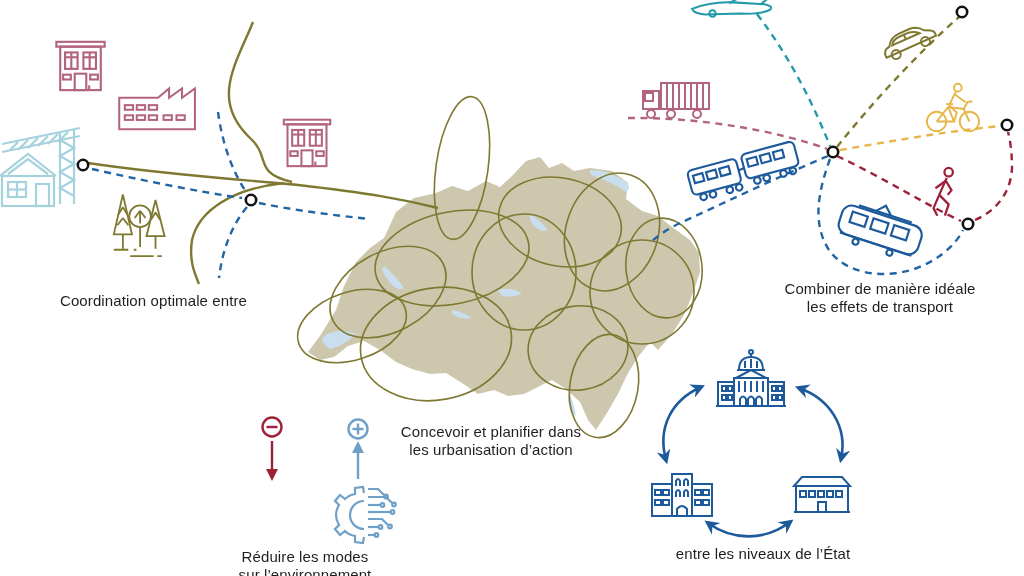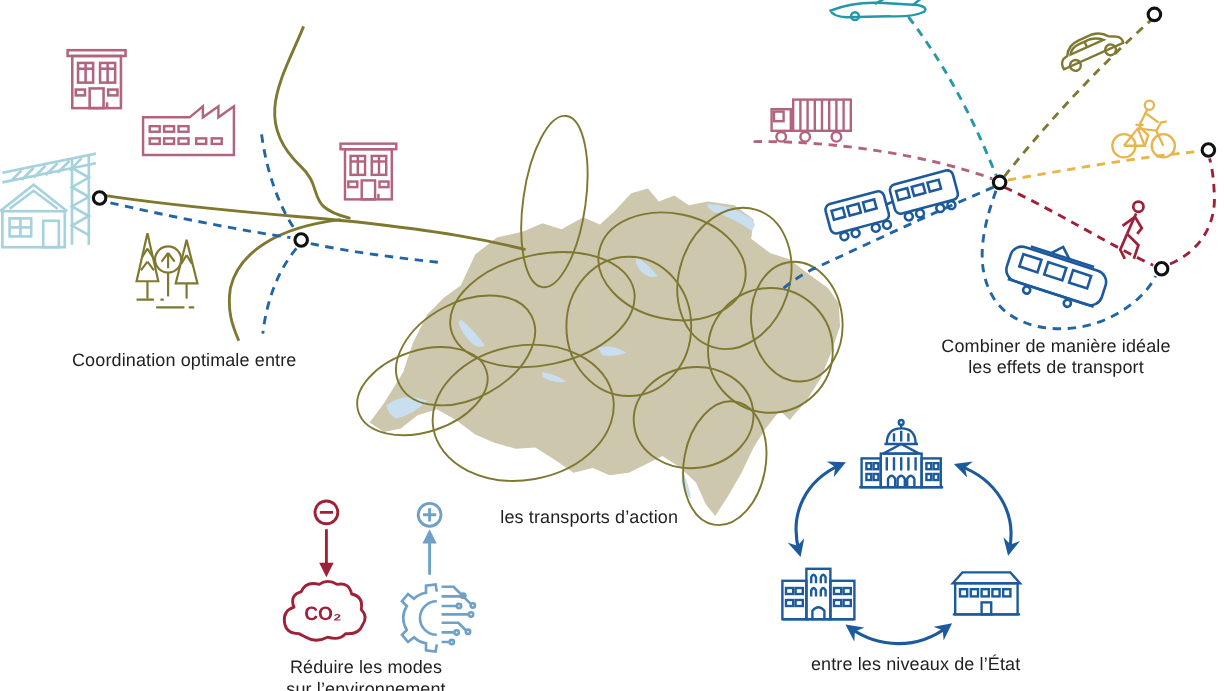--- a/index.html
+++ b/index.html
@@ -290,26 +290,20 @@
       <rect x="6" y="12" width="84" height="30" rx="10"></rect>
       <rect x="16" y="18" width="16" height="11"></rect>
         <rect x="38" y="18" width="16" height="11"></rect>
         <rect x="60" y="18" width="16" height="11"></rect>
       <line x1="10" y1="42" x2="86" y2="42"></line>
       <circle cx="28" cy="46" r="3"></circle>
         <circle cx="64" cy="46" r="3"></circle>
     </svg>
   </div>
 
-  <div class="icon" style="left:233px;top:482px;width:72px;height:58px">
-    <svg viewBox="0 0 72 58" width="72" height="58">
-      <path fill="none" stroke="#9e2138" stroke-width="2.4" stroke-linejoin="round" d="M16,46 Q5,46 4,36 Q3,27 12,24 Q8,14 18,11 Q22,2 33,5 Q40,0 48,5 Q58,3 60,13 Q70,15 68,26 Q74,32 69,39 Q66,47 55,46 Q50,52 40,49 Q30,54 22,49 Q18,47 16,46 Z"></path>
-      <text x="36" y="35" text-anchor="middle" font-size="16" font-weight="bold" fill="#9e2138" font-family="Liberation Sans, sans-serif">CO₂</text>
-    </svg>
-  </div>
 
   <div class="icon" style="left:328px;top:481px;width:74px;height:64px">
     <svg viewBox="0 0 74 64" width="74" height="64" fill="none" stroke="#6fa0c8" stroke-width="2.2">
       <path d="M36,12 L35,6 L27,7 L27,13 Q21,14 17,18 L12,14 L7,20 L11,24 Q8,29 8,34 Q8,39 11,44 L7,48 L12,54 L17,50 Q21,54 27,55 L27,61 L35,62 L36,56"></path>
       <path d="M36,20 A14,14 0 1,0 36,48"></path>
       <path d="M40,8 H50 L56,14"></path>
         <circle cx="58" cy="15.5" r="1.8"></circle>
       <path d="M40,16 H58 L64,22"></path>
         <circle cx="66" cy="23.5" r="1.8"></circle>
       <path d="M40,24 H52"></path>
@@ -391,21 +385,22 @@
   <div class="cap" style="left:60px;top:292px;width:238px;text-align:left">
     <div>Coordination optimale entre</div>
   </div>
 
   <div class="cap" style="left:778px;top:280px;width:204px;text-align:center">
     <div>Combiner de manière idéale</div>
     <div>les effets de transport</div>
   </div>
 
   <div class="cap" style="left:391px;top:423px;width:200px;text-align:center">
-    <div>les transports d’action</div>
+    <div>Concevoir et planifier dans</div>
+    <div>les urbanisation d’action</div>
   </div>
 
   <div class="cap" style="left:205px;top:548px;width:200px;text-align:center">
     <div>Réduire les modes</div>
     <div>sur l’environnement</div>
   </div>
 
   <div class="cap" style="left:663px;top:545px;width:200px;text-align:center">
     <div>entre les niveaux de l’État</div>
   </div>

